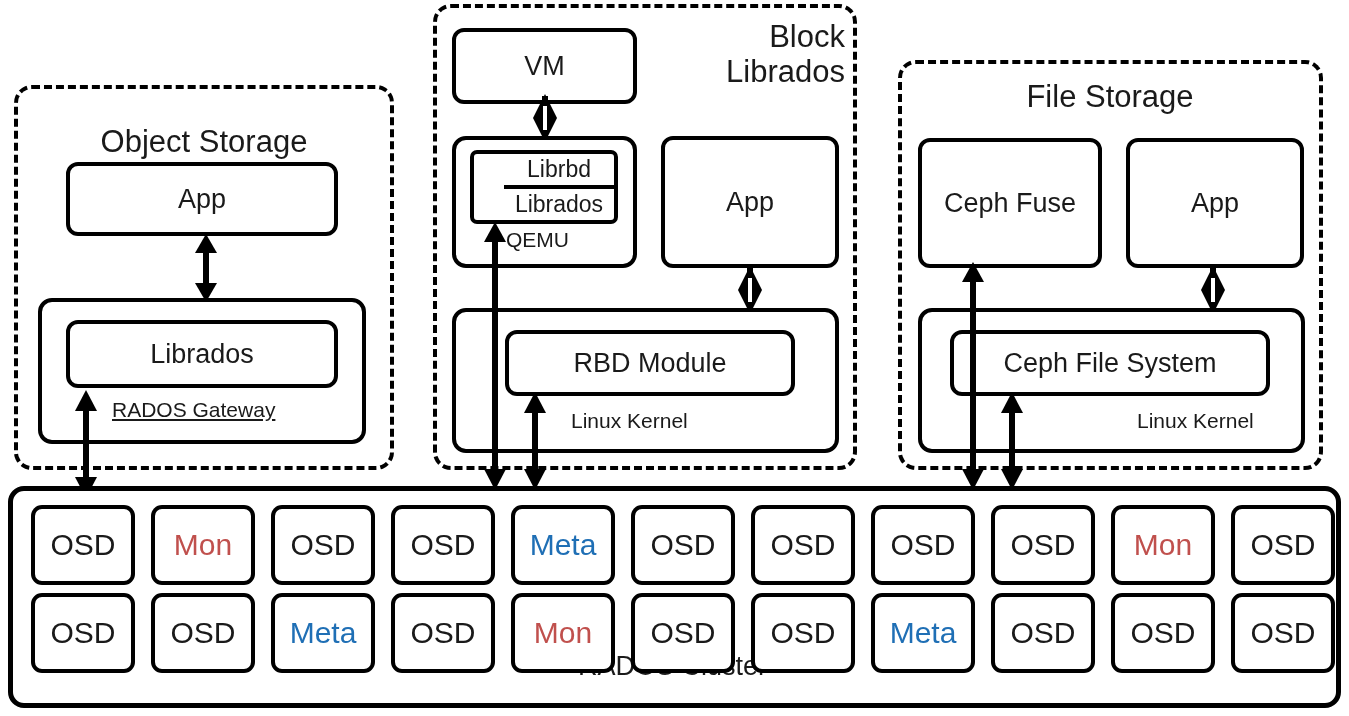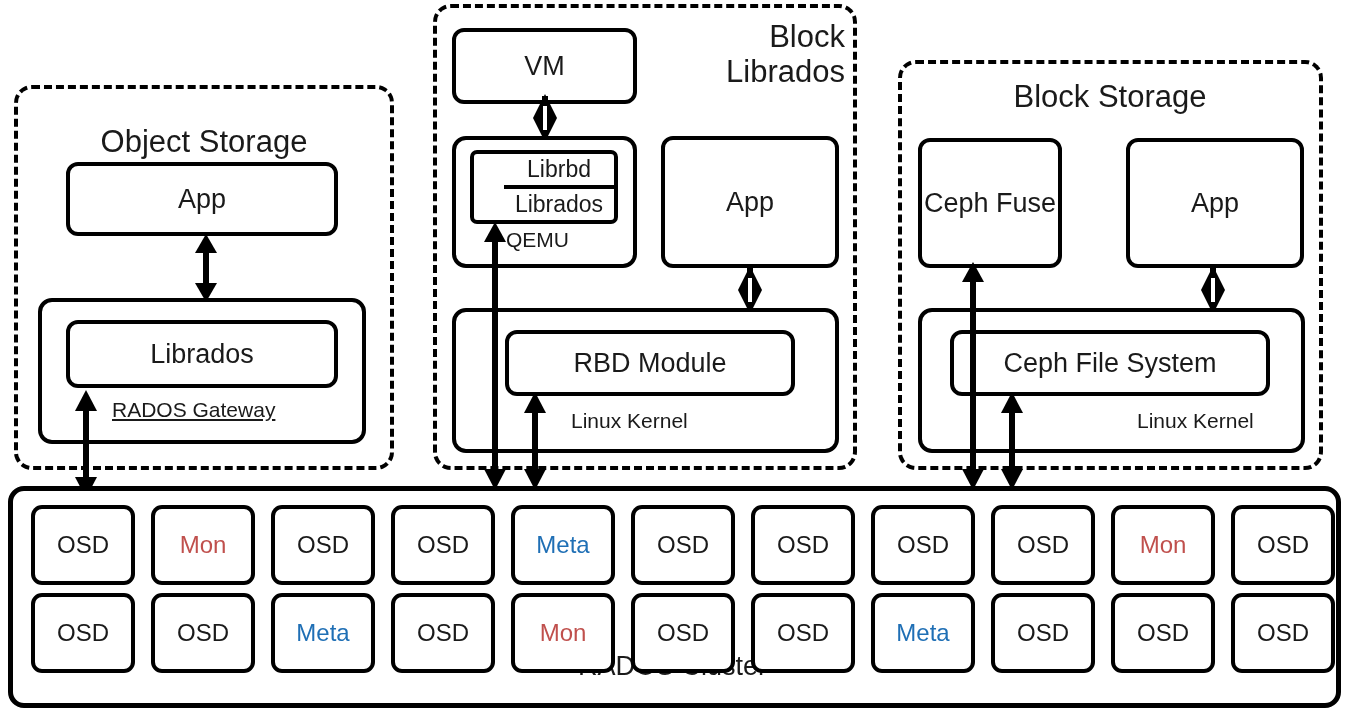--- a/index.html
+++ b/index.html
@@ -87,21 +87,21 @@
   }
   .node {
     position: absolute;
     border: 4px solid #000000;
     border-radius: 11px;
     box-sizing: border-box;
     background: #ffffff;
     display: flex;
     align-items: center;
     justify-content: center;
-    font-size: 24px;
+    font-size: 30px;
     width: 104px;
     height: 80px;
   }
   .node.osd  { color: #1a1a1a; }
   .node.mon  { color: #c0504d; }
   .node.meta { color: #1f6fb5; }
   #rados-label {
     position: absolute;
     font-size: 27px;
     color: #1a1a1a;
@@ -206,23 +206,23 @@
 
   <div class="conn" style="left:515px; top:392px;">
     <svg width="40" height="98" viewBox="0 0 40 98">
       <line x1="20" y1="8" x2="20" y2="90" stroke="#000" stroke-width="6"></line>
       <polygon points="20,0 31,21 9,21" fill="#000"></polygon>
       <polygon points="20,98 31,77 9,77" fill="#000"></polygon>
     </svg>
   </div>
 
   <div class="group" id="grp-file" style="left:898px; top:60px; width:425px; height:410px;"></div>
-  <div class="group-title" style="left:960px; top:80px; width:300px;">Block Storage</div>
-
-  <div class="box" style="left:918px; top:138px; width:144px; height:130px;justify-content:center;">
+  <div class="group-title" style="left:960px; top:80px; width:300px;">File Storage</div>
+
+  <div class="box" style="left:918px; top:138px; width:184px; height:130px;justify-content:center;">
     <span>Ceph Fuse</span>
   </div>
   <div class="box" style="left:1126px; top:138px; width:178px; height:130px;">
     <span>App</span>
   </div>
 
   <div class="conn" style="left:1193px; top:266px;">
     <svg width="40" height="48" viewBox="0 0 40 48">
       <line x1="20" y1="2" x2="20" y2="46" stroke="#000" stroke-width="6"></line>
       <polygon points="20,0 32,24 20,48 8,24" fill="#000"></polygon>

